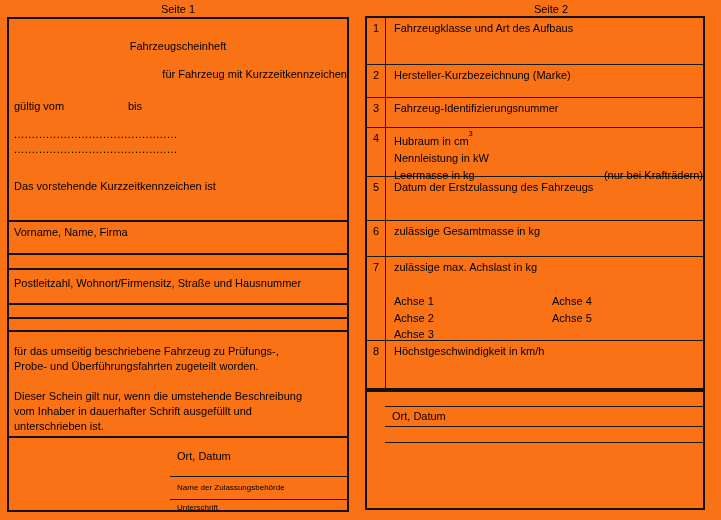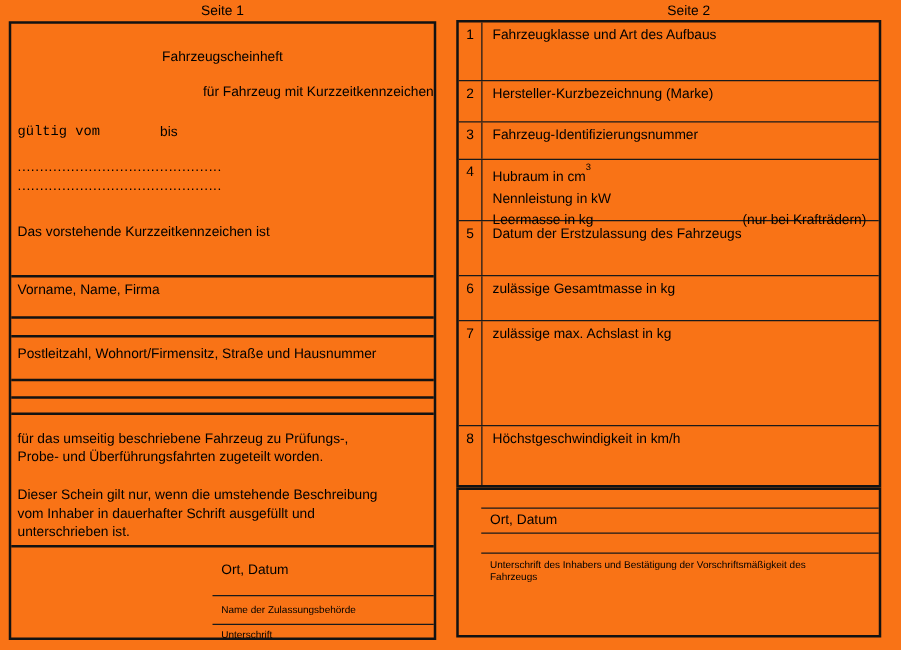--- a/index.html
+++ b/index.html
@@ -14,21 +14,21 @@
   .p2l { left:365px; width:340px; padding-left:32px; }
 
   
   .p1-box {
     position:absolute; left:7px; top:17px; width:342px; height:495px;
     border:2px solid #121212; display:flex; flex-direction:column;
   }
   .p1-top { height:201px; position:relative; }
   .h1 { position:absolute; top:21px; left:0; right:0; text-align:center; }
   .h2 { position:absolute; top:49px; left:0; right:0; text-align:right; }
-  .vfrom { position:absolute; top:81px; left:5px;font-family:Liberation Mono, monospace; }
+  .vfrom { position:absolute; top:81px; left:5px; }
   .vto   { position:absolute; top:81px; left:119px; }
   .dots  { position:absolute; left:5px; letter-spacing:0.5px; white-space:nowrap; }
   .dots1 { top:109px; }
   .dots2 { top:124px; }
   .pnote { position:absolute; top:161px; left:5px; }
 
   .sec { border-top:2px solid #121212; }
   .sec-vorname { height:33px; padding:4px 6px 0 5px; }
   .sec-addr    { height:35px; padding:7px 6px 0 5px; }
   .sec-e1 { height:15px; }
@@ -51,21 +51,21 @@
     border:2px solid #121212; display:flex; flex-direction:column;
   }
   .row { display:flex; border-bottom:1px solid #1a1a1a; }
   .row:last-child { border-bottom:none; }
   .num { flex:0 0 19px; width:19px; border-right:1px solid #1a1a1a; text-align:center; padding-top:4px; }
   .cell { flex:1; padding:4px 0 0 8px; position:relative; line-height:13px; }
   .r1 { height:47px; } .r2 { height:33px; } .r3 { height:30px; }
   .r4 { height:49px; } .r5 { height:44px; } .r6 { height:36px; }
   .r7 { height:84px; } .r8 { height:47px; }
   .r4 .cell { padding-top:1px; line-height:17px; }
-  .leerline { display:flex; justify-content:space-between; padding-right:10px; }
+  .leerline { display:flex; justify-content:space-between; }
   sup.cm3 { font-size:7.5px; position:relative; top:-4px; }
   .r5 .note { font-size:8px; margin-top:12px; }
   .axles { margin-top:19px; line-height:16.5px; }
   .axrow { position:relative; }
   .ax-r { position:absolute; left:158px; top:0; }
 
   .p2-bottom {
     position:absolute; left:365px; top:390px; width:340px; height:120px;
     border:2px solid #121212;
   }
@@ -149,29 +149,41 @@
       </div>
     </div>
     <div class="row r6">
       <div class="num">6</div>
       <div class="cell"><span>zulässige Gesamtmasse in kg</span></div>
     </div>
     <div class="row r7">
       <div class="num">7</div>
       <div class="cell">
         <div>zulässige max. Achslast in kg</div>
+        <div class="axles">
+          <div class="axrow">
+            <span>Achse 1</span>
+            <span class="ax-r">Achse 4</span>
+          </div>
+          <div class="axrow">
+            <span>Achse 2</span>
+            <span class="ax-r">Achse 5</span>
+          </div>
+          <div class="axrow">
+            <span>Achse 3</span>
+          </div>
+        </div>
       </div>
     </div>
     <div class="row r8">
       <div class="num">8</div>
       <div class="cell"><span>Höchstgeschwindigkeit in km/h</span></div>
     </div>
   </div>
 
   <div class="p2-bottom">
     <div class="bl bl1"></div>
     <div class="b-ort">Ort, Datum</div>
     <div class="bl bl2"></div>
     <div class="bl bl3"></div>
-    <div class="b-note">Unterschrift des Inhabers und Bestätigung der Vorschriftsmäßigkeit des Fahrzeugs</div>
   </div>
 
 </div>
 
 </body></html>

